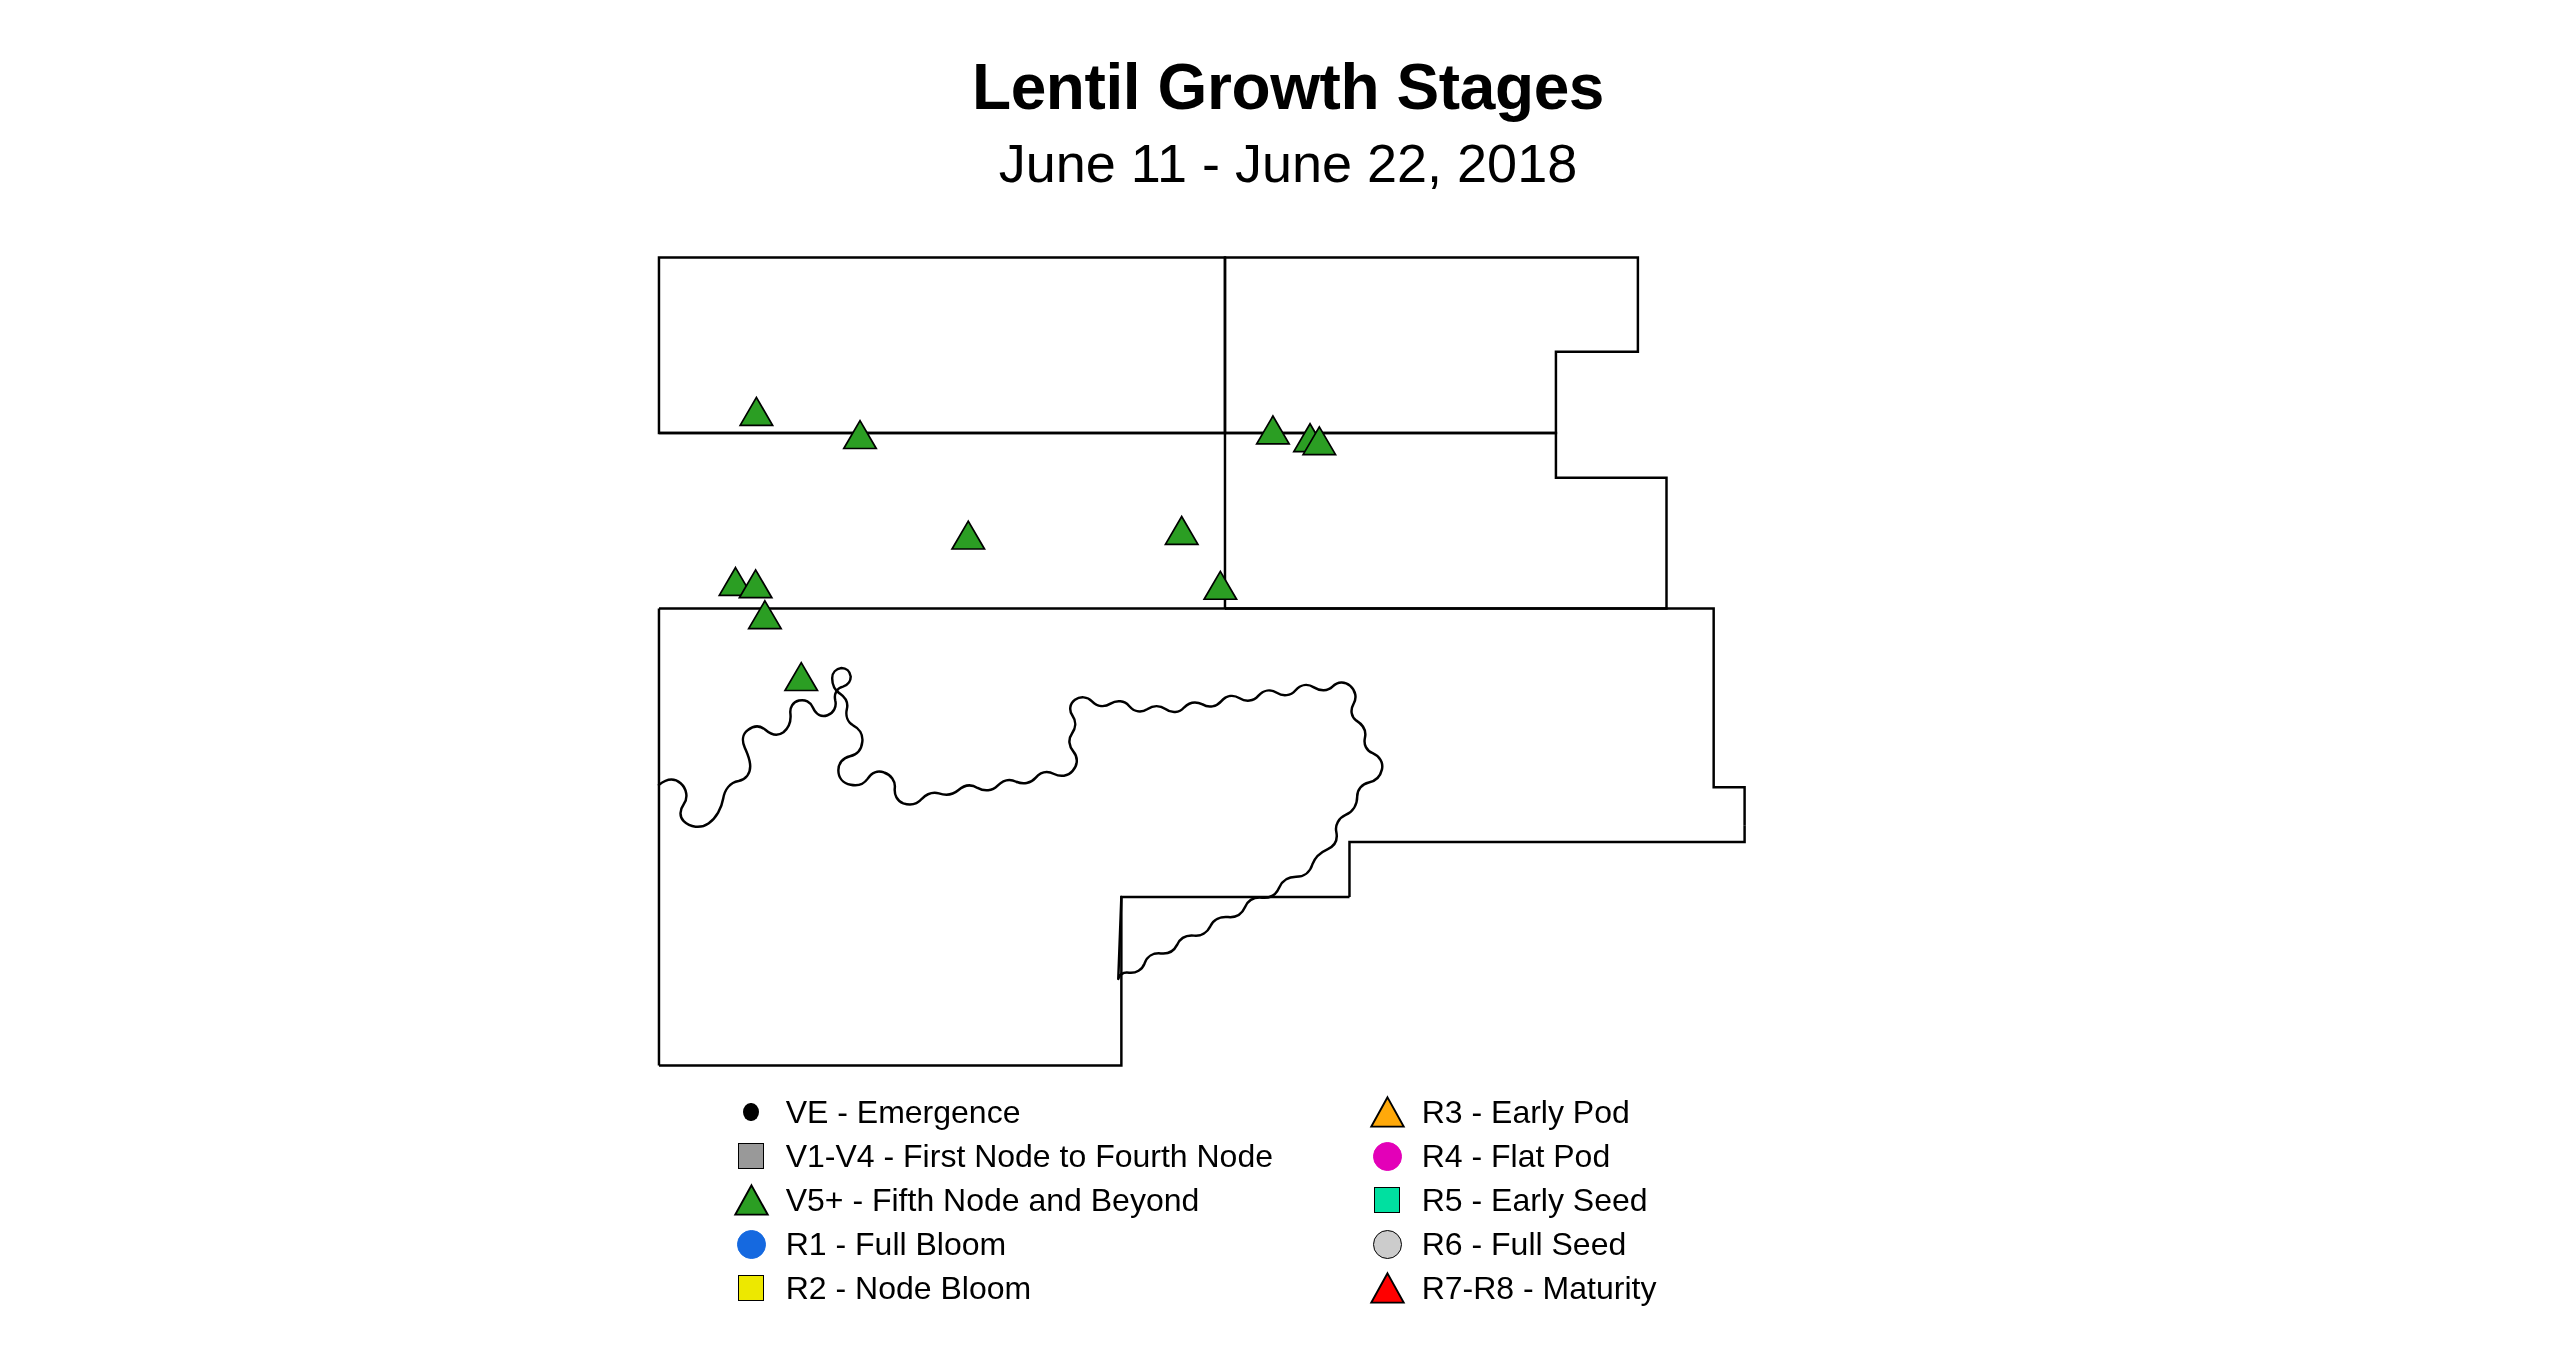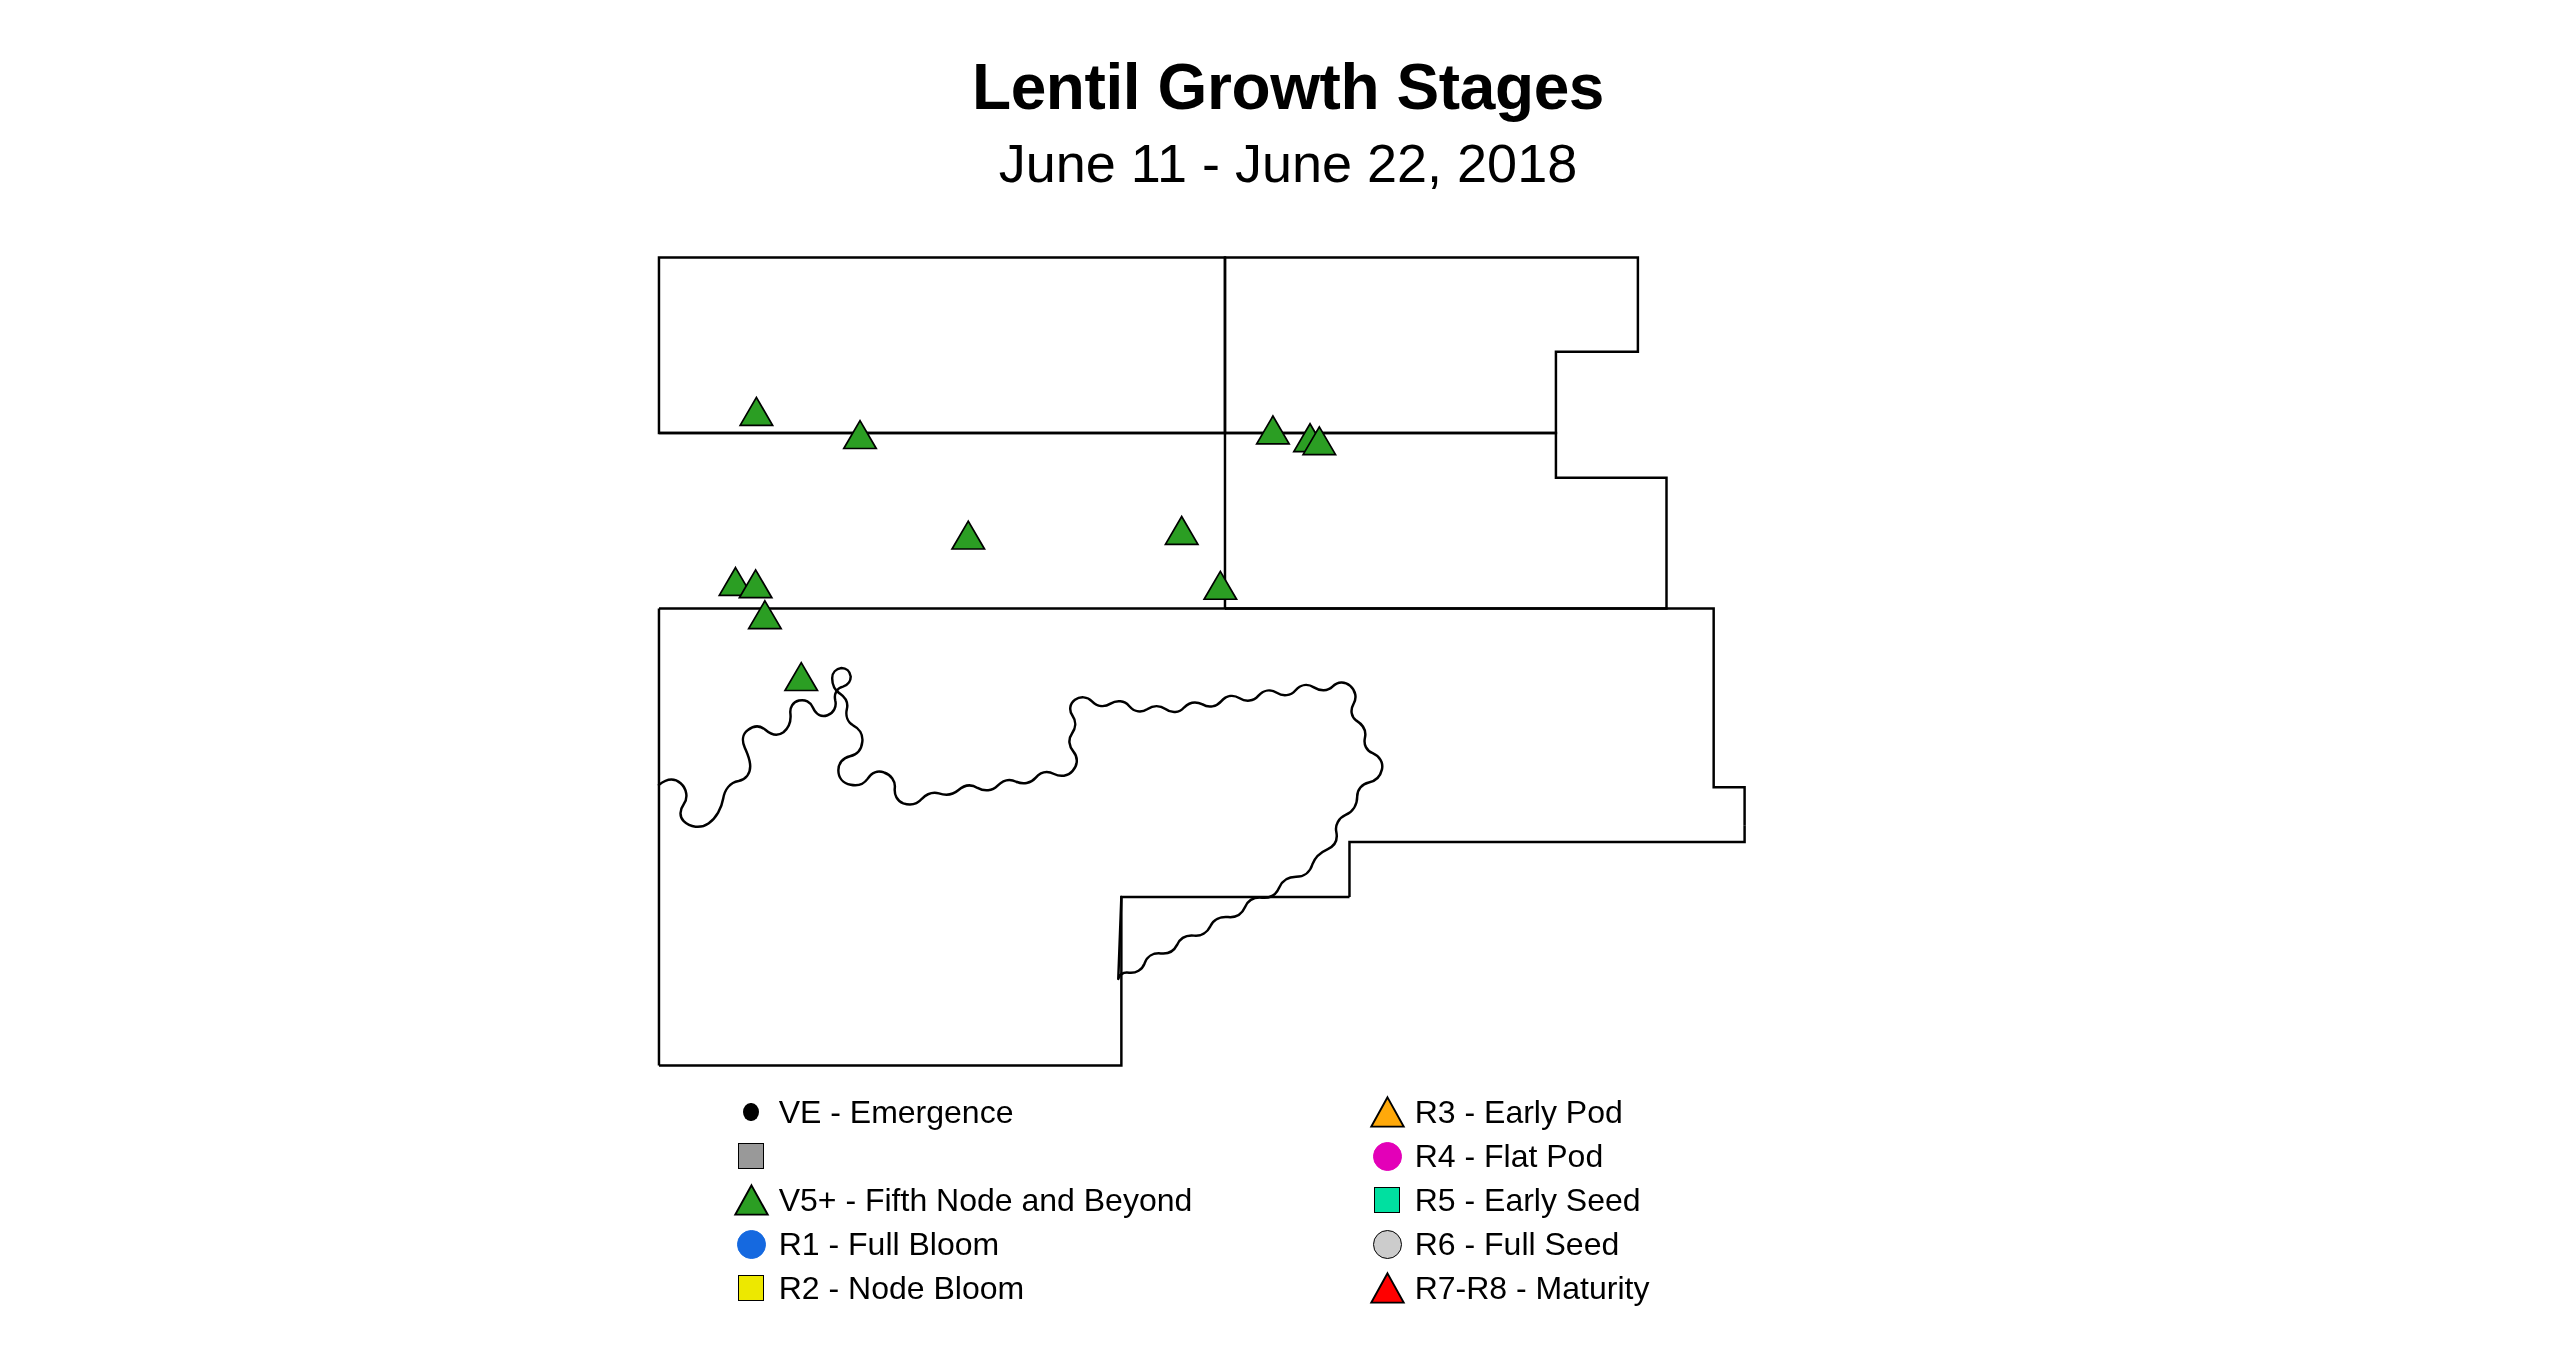--- a/index.html
+++ b/index.html
@@ -67,20 +67,21 @@
     position: absolute;
     top: 0;
   }
   #legend-col-left  { left: 731px; }
   #legend-col-right { left: 1367px; text-align: center; }
 
   .legend-row {
     display: flex;
     align-items: center;
     height: 44px;
+    gap: 7px;
   }
   .legend-swatch {
     width: 40px;
     min-width: 40px;
     height: 36px;
     position: relative;
     display: flex;
     align-items: center;
     justify-content: center;
   }
@@ -253,20 +254,21 @@
       <span class="legend-swatch">
         <span class="sw-dot"></span>
       </span>
       <span class="legend-label">VE - Emergence</span>
     </div>
 
     <div class="legend-row">
       <span class="legend-swatch">
         <span class="sw-square" style="background:#999999"></span>
       </span>
+      <span class="legend-label">V1-V4 - First Node to Fourth Node</span>
     </div>
 
     <div class="legend-row">
       <span class="legend-swatch">
         <span class="sw-tri-wrap">
           <svg width="37" height="34" viewBox="0 0 48 44">
               <polygon points="24,3 45,41 3,41" fill="#2B9E23" stroke="#000" stroke-width="2.5"></polygon>
             </svg>
         </span>
       </span>

